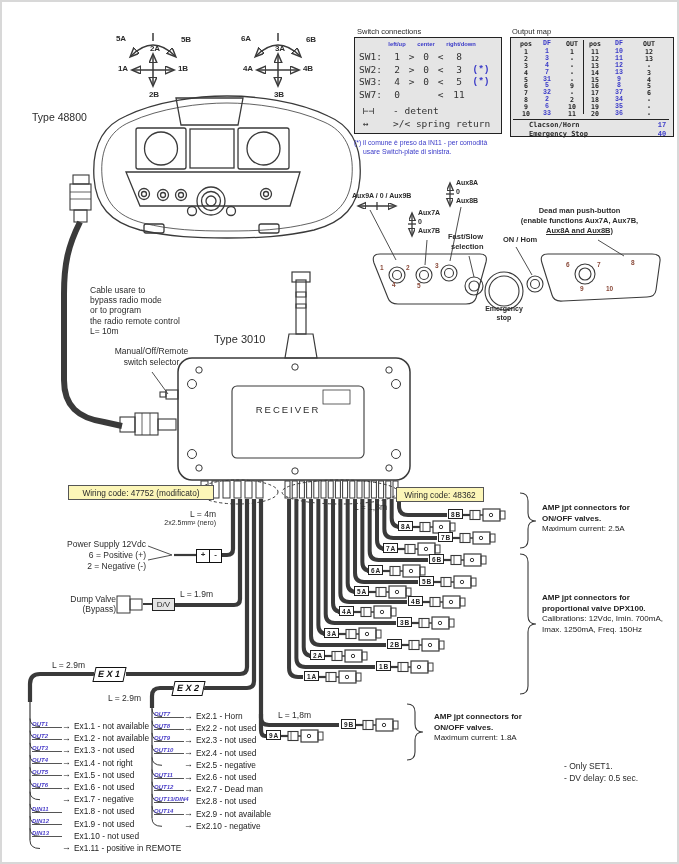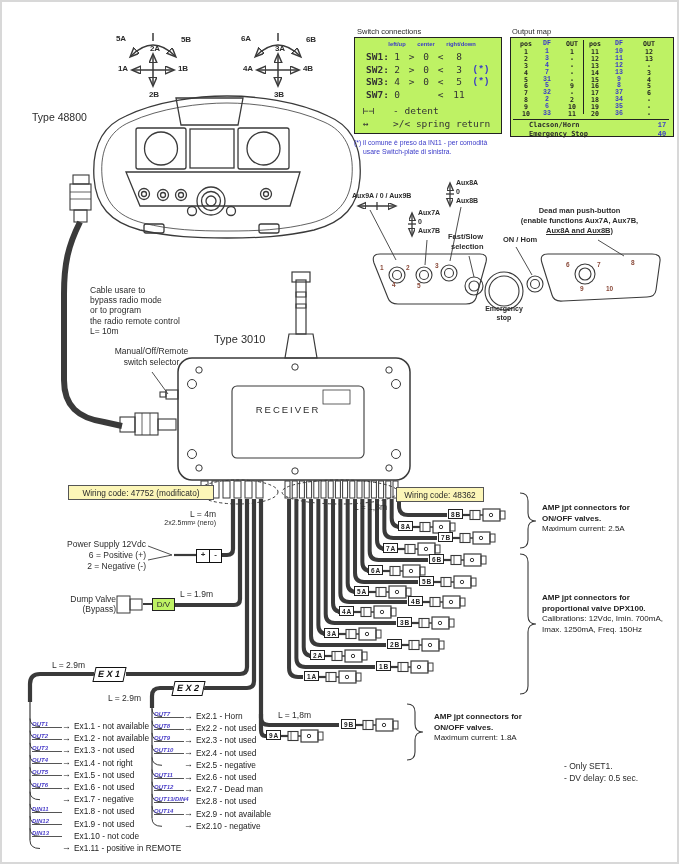--- a/index.html
+++ b/index.html
@@ -9,26 +9,26 @@
   .t{font-family:"Liberation Sans",sans-serif;color:#2b2b2b;white-space:nowrap;}
   .b{font-weight:700;}
   .blue{color:#3A3AC8;font-family:Liberation Mono, monospace;}
   .ctr{text-align:center;}
   .rt{text-align:right;}
   svg#art{position:absolute;left:0;top:0;z-index:1;}
   svg#art path,svg#art line,svg#art rect,svg#art circle,svg#art ellipse{stroke:#3a3a3a;fill:none;}
   .txt-layer{position:absolute;left:0;top:0;width:679px;height:864px;z-index:2;}
   .jlabel{position:absolute;font-size:8px;font-weight:700;transform:translate(-50%,-50%);}
   .panel-title{font-size:7.5px;}
-  .boxed{border:1.2px solid #222;background:#bef264;box-sizing:border-box;}
+  .boxed{border:1.2px solid #222;background:#e5e5e5;box-sizing:border-box;}
   
   .sw-row{display:grid;grid-template-columns:34px 16px 13px 16px 13px 24px 20px;
           font:9.5px/12.5px "DejaVu Sans Mono",monospace;color:#333;}
   .sw-row span{text-align:center;}
-  .sw-row .nm{text-align:right;padding-left:4px;font-weight:bold;}
+  .sw-row .nm{text-align:left;padding-left:4px;}
   .sw-hdr{position:absolute;font-size:5.8px;font-weight:700;color:#3A3AC8;text-align:center;}
   .sw-legend{display:grid;grid-template-columns:30px auto;font:9.5px/13px "DejaVu Sans Mono",monospace;color:#333;padding-left:6px;}
   .note{font-size:6.8px;line-height:9px;color:#3A3AC8;white-space:nowrap;}
   
   .om-row{display:grid;grid-template-columns:18px 24px 26px 20px 28px 32px;
           font:700 6.6px/6.9px "DejaVu Sans Mono",monospace;color:#222;}
   .om-row span{text-align:center;}
   .om-foot{display:grid;grid-template-columns:96px 28px 30px;font:700 7px/9.5px "DejaVu Sans Mono",monospace;gap:35px;}
   .om-foot .lb{padding-left:12px;}
   .om-foot span{text-align:center;}
@@ -745,21 +745,21 @@
 
       <div class="exrow">
         <span class="port">DIN12</span>
         <span class="arr"></span>
         <span class="desc">Ex1.9 - not used</span>
       </div>
 
       <div class="exrow">
         <span class="port">DIN13</span>
         <span class="arr"></span>
-        <span class="desc">Ex1.10 - not code</span>
+        <span class="desc">Ex1.10 - not used</span>
       </div>
 
       <div class="exrow">
         <span class="port"></span>
         <span class="arr">→</span>
         <span class="desc">Ex1.11 - positive in REMOTE</span>
       </div>
     </div>
   <div class="abs" style="left:152px;top:708px">
 

